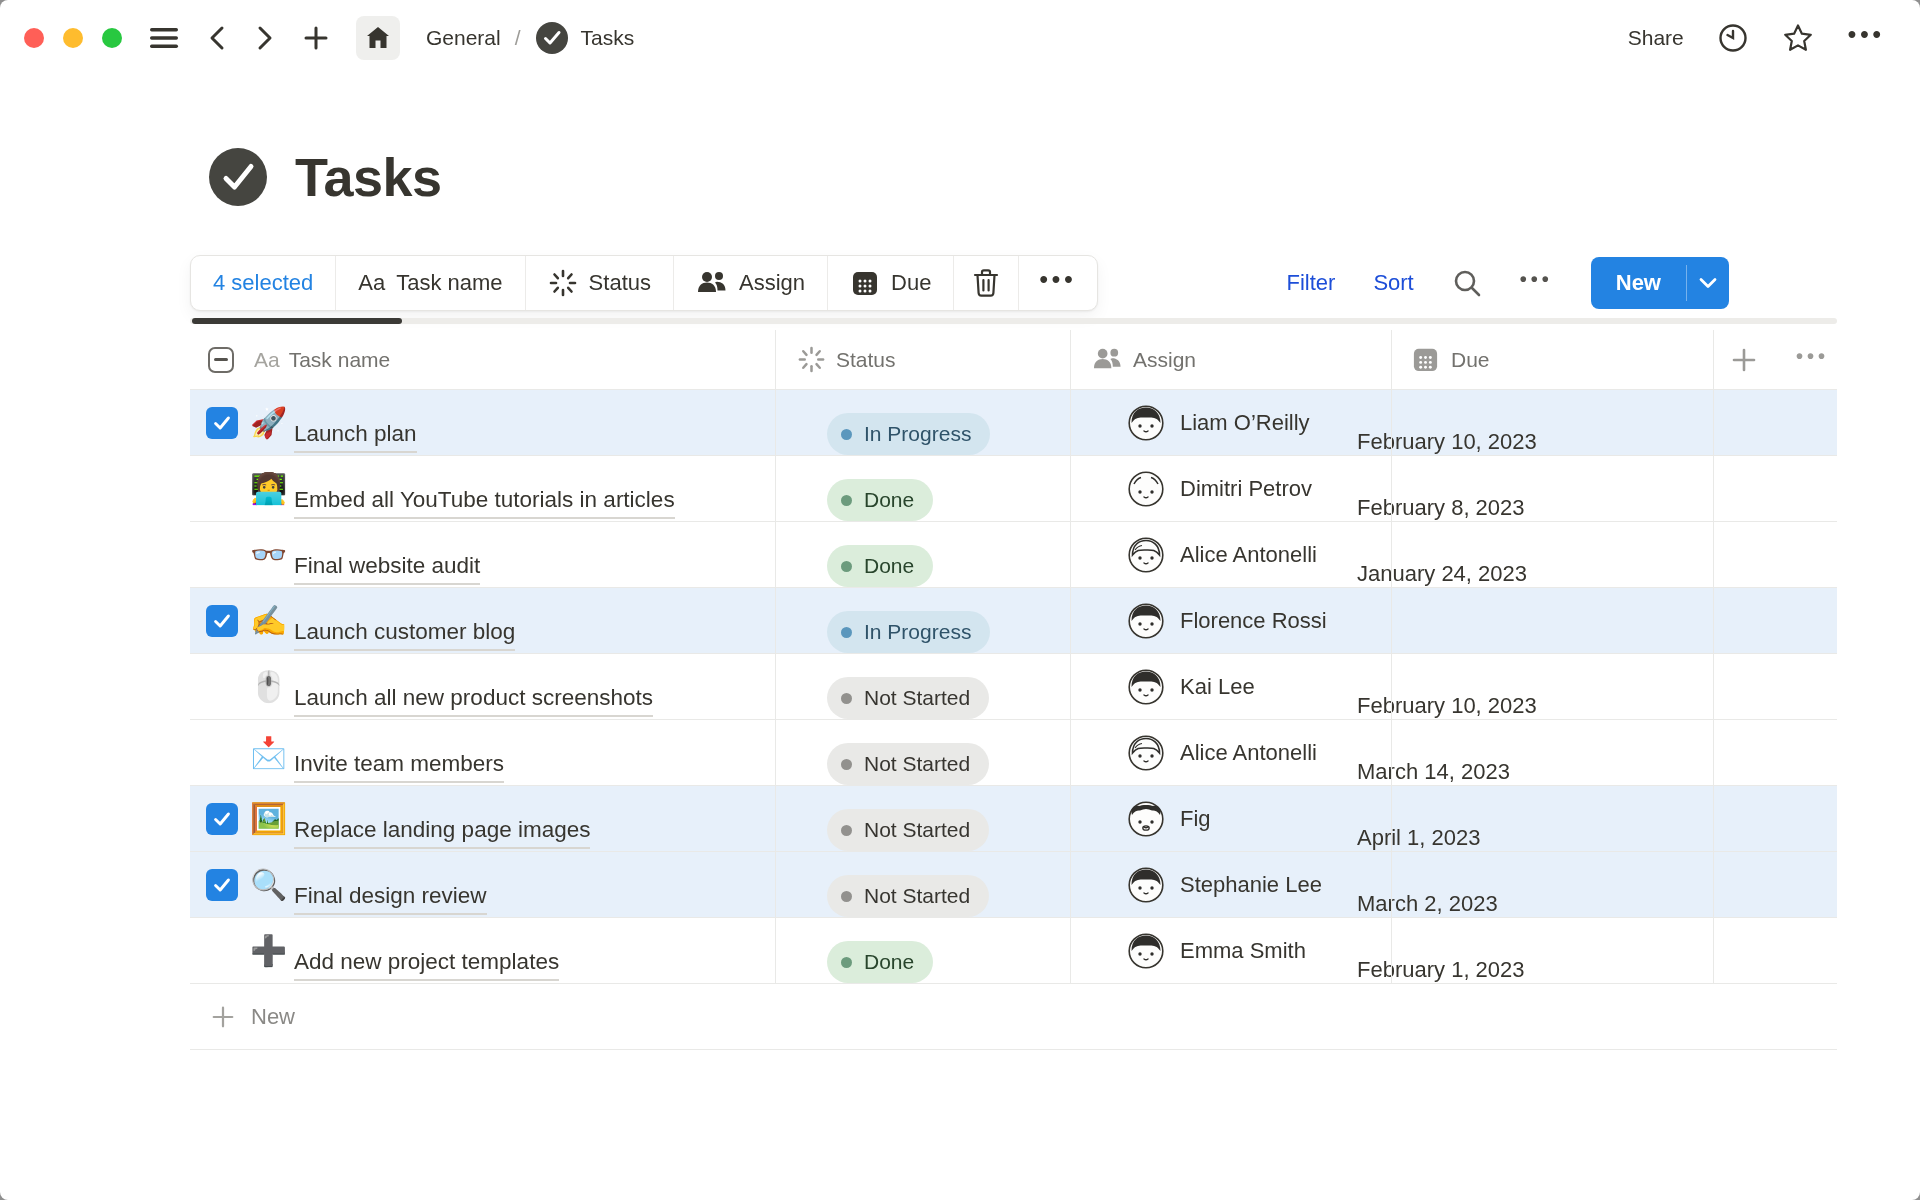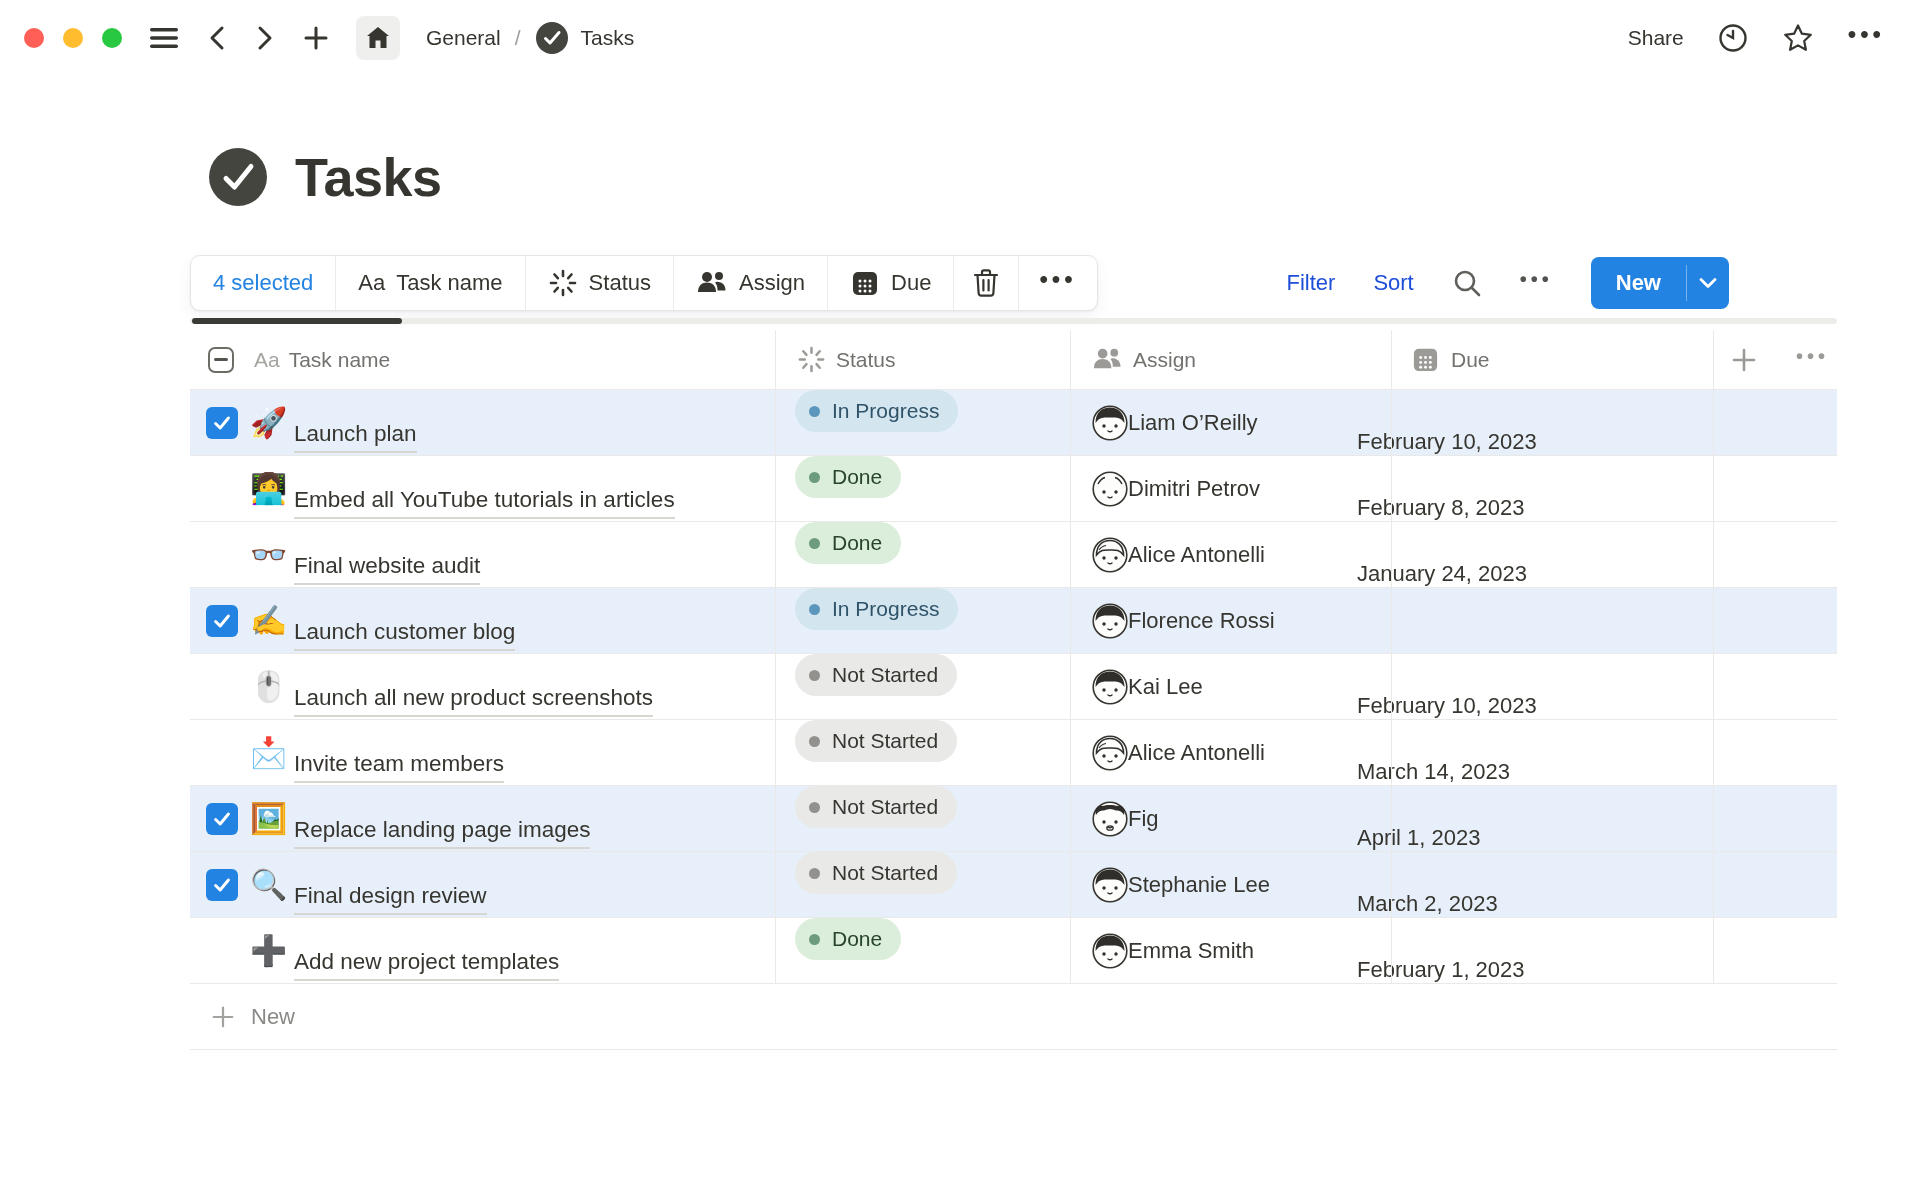--- a/index.html
+++ b/index.html
@@ -2,21 +2,21 @@
 <html style="--accent: #2383E2; --highlight: #E7F0FA; --text: #37352F; --gray: #787774; --lightgray: #9B9A97; --border: #E9E9E7; --thumb: #3B3A36; --title_icon: #454540; --traffic_red: #FF5F57; --traffic_yellow: #FEBC2E; --traffic_green: #28C840;"><head>
 <meta charset="utf-8">
 <style>
   :root{
     --accent:#2383E2; --highlight:#E7F0FA; --text:#37352F; --gray:#787774;
     --lightgray:#9B9A97; --border:#E9E9E7; --thumb:#3B3A36; --title_icon:#454540;
   }
   *{box-sizing:border-box;margin:0;padding:0}
   html,body{width:1920px;height:1200px}
   body{background:#8f8f8f;font-family:"Liberation Sans",sans-serif;color:var(--text);}
-  .window{position:absolute;inset:0;background:#fff;border-radius:0;overflow:hidden}
+  .window{position:absolute;inset:0;background:#fff;border-radius:8px;overflow:hidden}
 
   
   .titlebar{position:absolute;left:0;top:0;right:0;height:76px;display:flex;align-items:center}
   .tlights{position:absolute;left:24px;top:28px;display:flex;gap:19px}
   .tl{width:20px;height:20px;border-radius:50%}
   .nav{position:absolute;left:150px;top:0;height:76px;display:flex;align-items:center;gap:26px}
   .icon-btn{display:flex;align-items:center;justify-content:center;background:none;border:none;cursor:pointer;color:var(--text)}
   .home-btn{width:44px;height:44px;background:#EFEFED;border-radius:8px}
   .crumbs{display:flex;align-items:center;gap:12px;font-size:21px;color:var(--text)}
   .crumb-sep{color:#9d9c98;margin:0 2px}
@@ -63,22 +63,22 @@
   .hdots{position:absolute;left:1606px;top:0;height:100%;color:#9B9A97}
   .sel-all{width:26px;height:26px;border:2px solid #6E6C67;border-radius:7px;position:relative;cursor:pointer;flex:none}
   .sel-all::after{content:"";position:absolute;left:4px;top:9px;width:14px;height:3px;border-radius:1.5px;background:#55534E}
 
   .vline{position:absolute;top:0;width:1px;height:654px;background:var(--border)}
 
   .row{position:relative;height:66px;border-bottom:1px solid var(--border)}
   .row.hl{background:var(--highlight)}
   .cell{position:absolute;top:0;height:100%}
   .c-task{left:0;width:585px;overflow:hidden;cursor:pointer}
-  .c-status{left:585px;width:295px;display:flex;align-items:flex-start;padding-left:20px;cursor:pointer}
-  .c-assign{left:880px;width:321px;display:flex;align-items:center;padding-left:22px;cursor:pointer}
+  .c-status{left:617px;width:295px;display:flex;align-items:flex-end;padding-left:20px;cursor:pointer}
+  .c-assign{left:916px;width:321px;display:flex;align-items:center;padding-left:22px;gap:16px;cursor:pointer}
   .c-due{left:1167px;width:322px;display:flex;align-items:flex-end;font-size:22px;cursor:pointer}
 
   .row-cb{position:absolute;left:16px;top:17px;width:32px;height:32px;border-radius:6px;background:var(--accent);display:flex;align-items:center;justify-content:center;cursor:pointer}
   .task-emoji{position:absolute;left:58px;top:0;width:42px;height:100%;display:flex;align-items:center;justify-content:center;font-size:30px}
   .task-title{position:absolute;left:104px;top:31px;font-size:22.5px;font-weight:500;white-space:nowrap;
     border-bottom:2px solid #D8D6D1;padding-bottom:4px;color:var(--text)}
   .pill{display:inline-flex;align-items:center;gap:12px;height:42px;padding:0 19px 0 14px;border-radius:21px;font-size:21px;white-space:nowrap}
   .pill-dot{width:11px;height:11px;border-radius:50%;flex:none}
   .avatar{width:36px;height:36px;flex:none}
   .a-name{font-size:22px}

